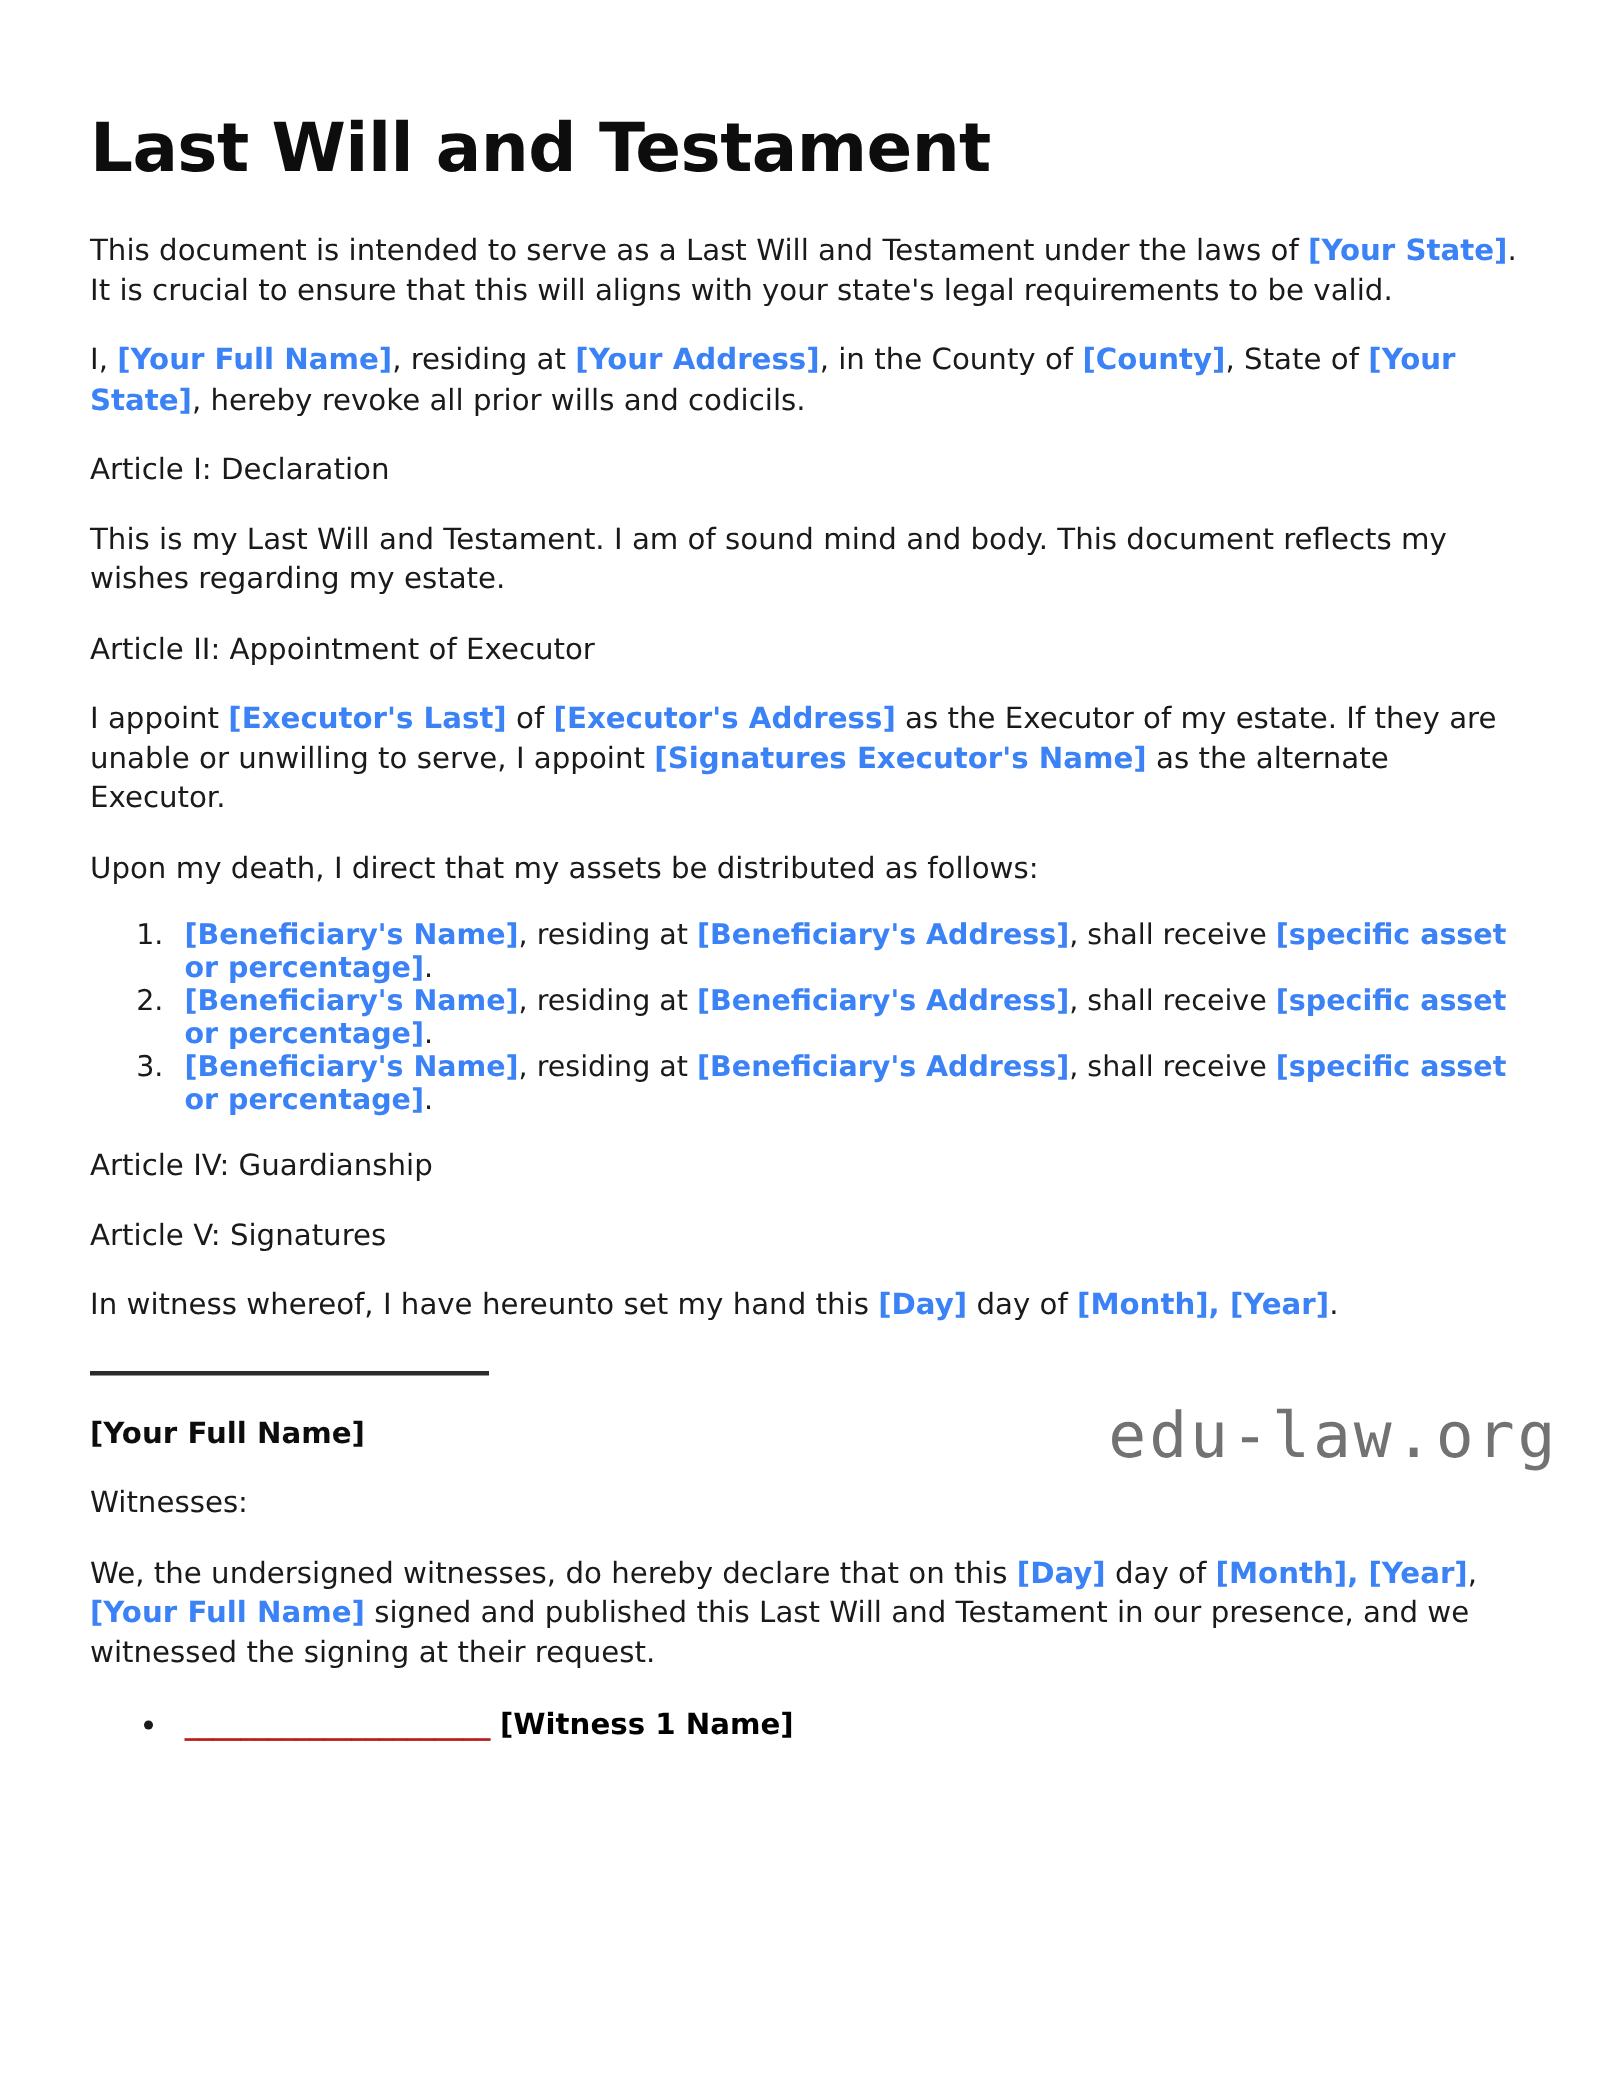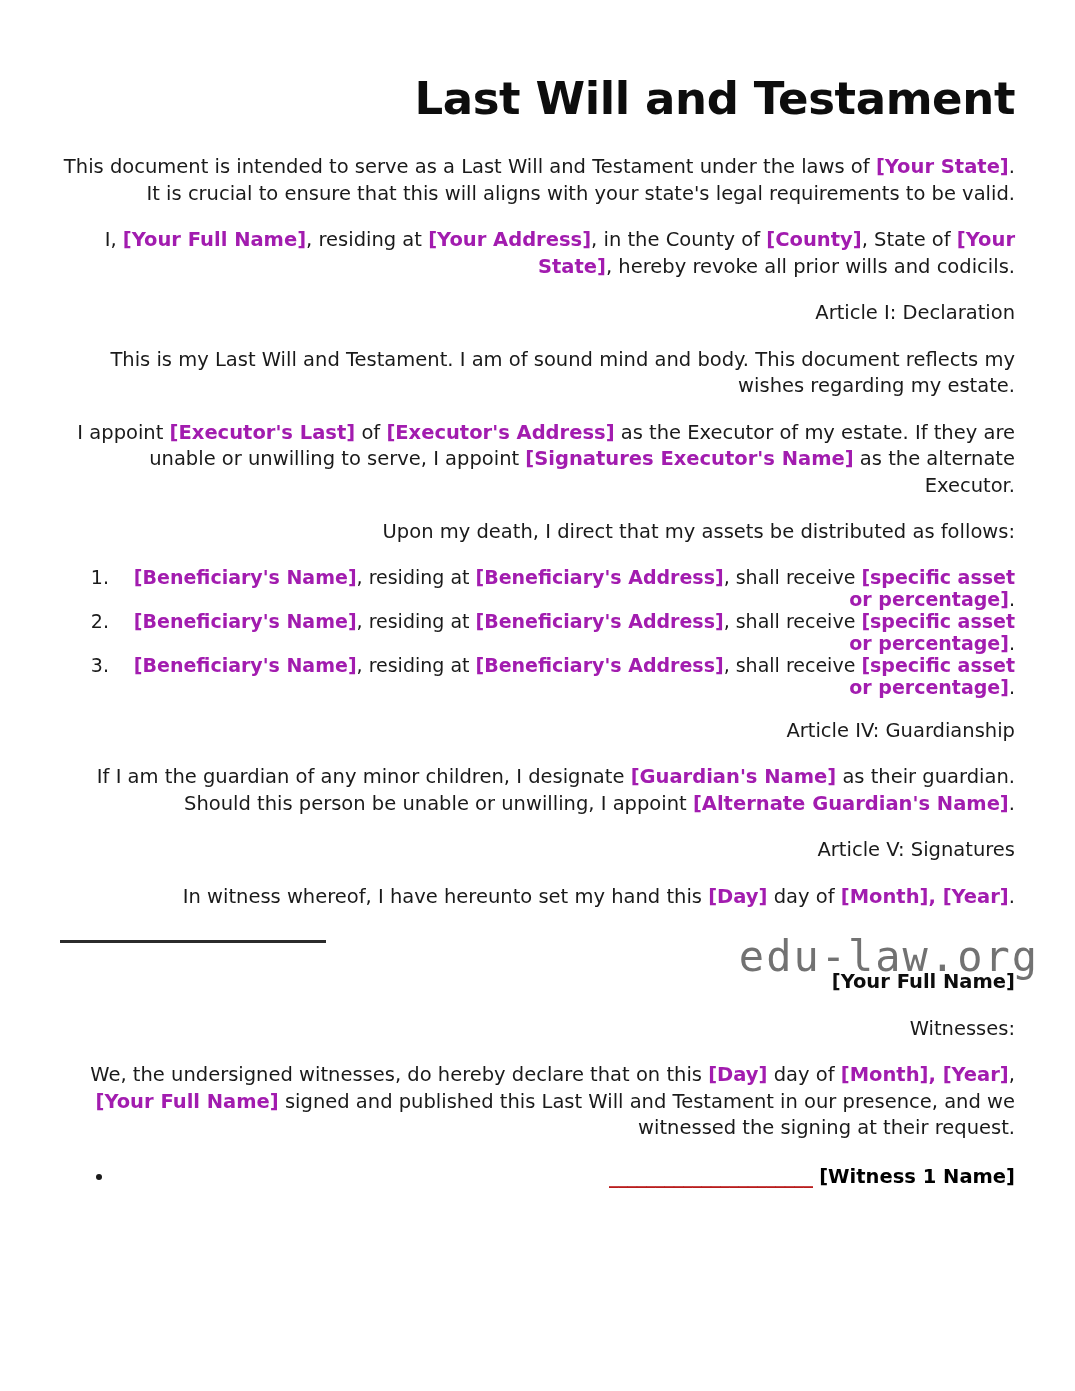--- a/index.html
+++ b/index.html
@@ -15,39 +15,38 @@
     font-family: "DejaVu Sans", "Liberation Sans", sans-serif;
     color: #1a1a1a;
     -webkit-font-smoothing: antialiased;
   }
   .page {
     position: relative;
     width: 1075px;
     height: 993px;
     box-sizing: border-box;
     padding: 60px 60px 0 60px;
-    text-align: right;
   }
   h1.doc-title {
     font-size: 45px;
     font-weight: bold;
     line-height: 1.12;
     letter-spacing: -0.4px;
     margin: 14px 0 30px 0;
     color: #0d0d0d;
   }
   p.para {
     font-size: 19.5px;
     line-height: 26.5px;
     margin: 0 0 20px 0;
     color: #1a1a1a;
   }
   p.para b, li b, .ph {
     font-weight: bold;
-    color: #a21caf;
+    color: #3b82f6;
   }
   ol.beneficiaries {
     margin: 0 0 20px 0;
     padding-left: 55px;
     font-size: 19px;
     line-height: 22px;
   }
   ol.beneficiaries li {
     margin: 0;
     padding-left: 8px;
@@ -108,35 +107,35 @@
     <p class="para">This document is intended to serve as a Last Will and Testament under the laws of <b>[Your State]</b>. It is crucial to ensure that this will aligns with your state's legal requirements to be valid.</p>
     <p class="para">I, <b>[Your Full Name]</b>, residing at <b>[Your Address]</b>, in the County of <b>[County]</b>, State of <b>[Your State]</b>, hereby revoke all prior wills and codicils.</p>
   </div>
 
   <div>
     <p class="para">Article I: Declaration</p>
     <p class="para">This is my Last Will and Testament. I am of sound mind and body. This document reflects my wishes regarding my estate.</p>
   </div>
 
   <div>
+    <p class="para">Article II: Appointment of Executor</p>
     <p class="para">I appoint <b>[Executor's Last]</b> of <b>[Executor's Address]</b> as the Executor of my estate. If they are unable or unwilling to serve, I appoint <b>[Signatures Executor's Name]</b> as the alternate Executor.</p>
   </div>
 
   <div>
     <p class="para">Upon my death, I direct that my assets be distributed as follows:</p>
     <ol class="beneficiaries">
         <li><b>[Beneficiary's Name]</b>, residing at <b>[Beneficiary's Address]</b>, shall receive <b>[specific asset or percentage]</b>.</li>
         <li><b>[Beneficiary's Name]</b>, residing at <b>[Beneficiary's Address]</b>, shall receive <b>[specific asset or percentage]</b>.</li>
         <li><b>[Beneficiary's Name]</b>, residing at <b>[Beneficiary's Address]</b>, shall receive <b>[specific asset or percentage]</b>.</li>
       </ol>
   </div>
 
   <div>
     <p class="para">Article IV: Guardianship</p>
-    <p class="para">If I am the guardian of any minor children, I designate <b>[Guardian's Name]</b> as their guardian. Should this person be unable or unwilling, I appoint <b>[Alternate Guardian's Name]</b>.</p>
   </div>
 
   <div>
     <p class="para">Article V: Signatures</p>
     <p class="para">In witness whereof, I have hereunto set my hand this <b>[Day]</b> day of <b>[Month], [Year]</b>.</p>
   </div>
 
   <hr class="sign-rule">
 
   <p class="signer-name">[Your Full Name]</p>

